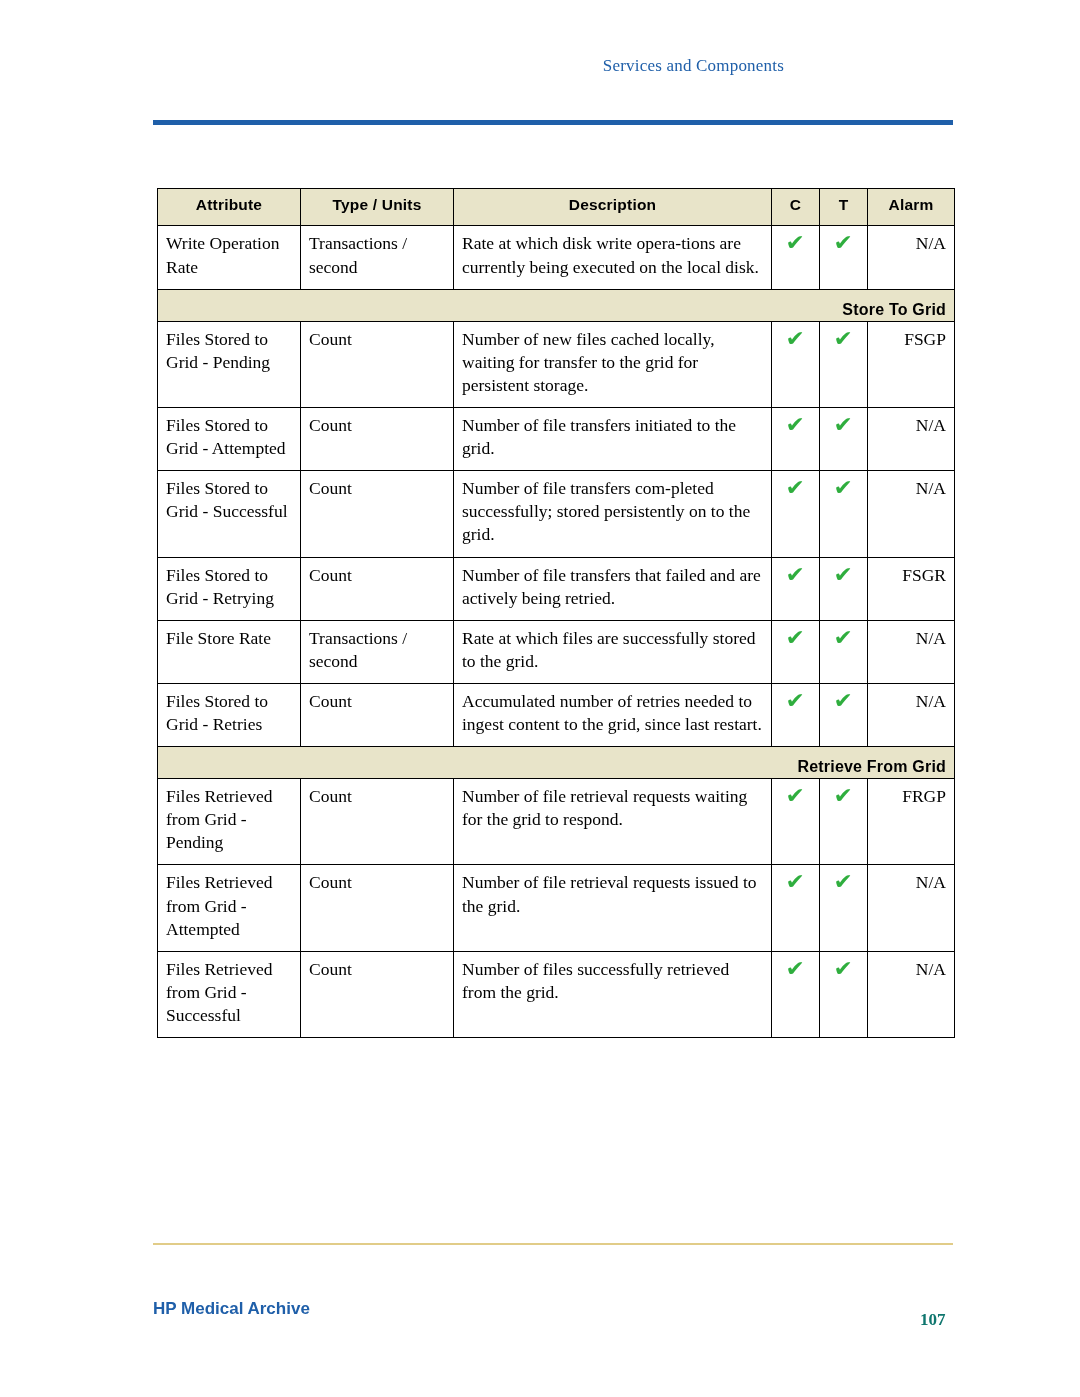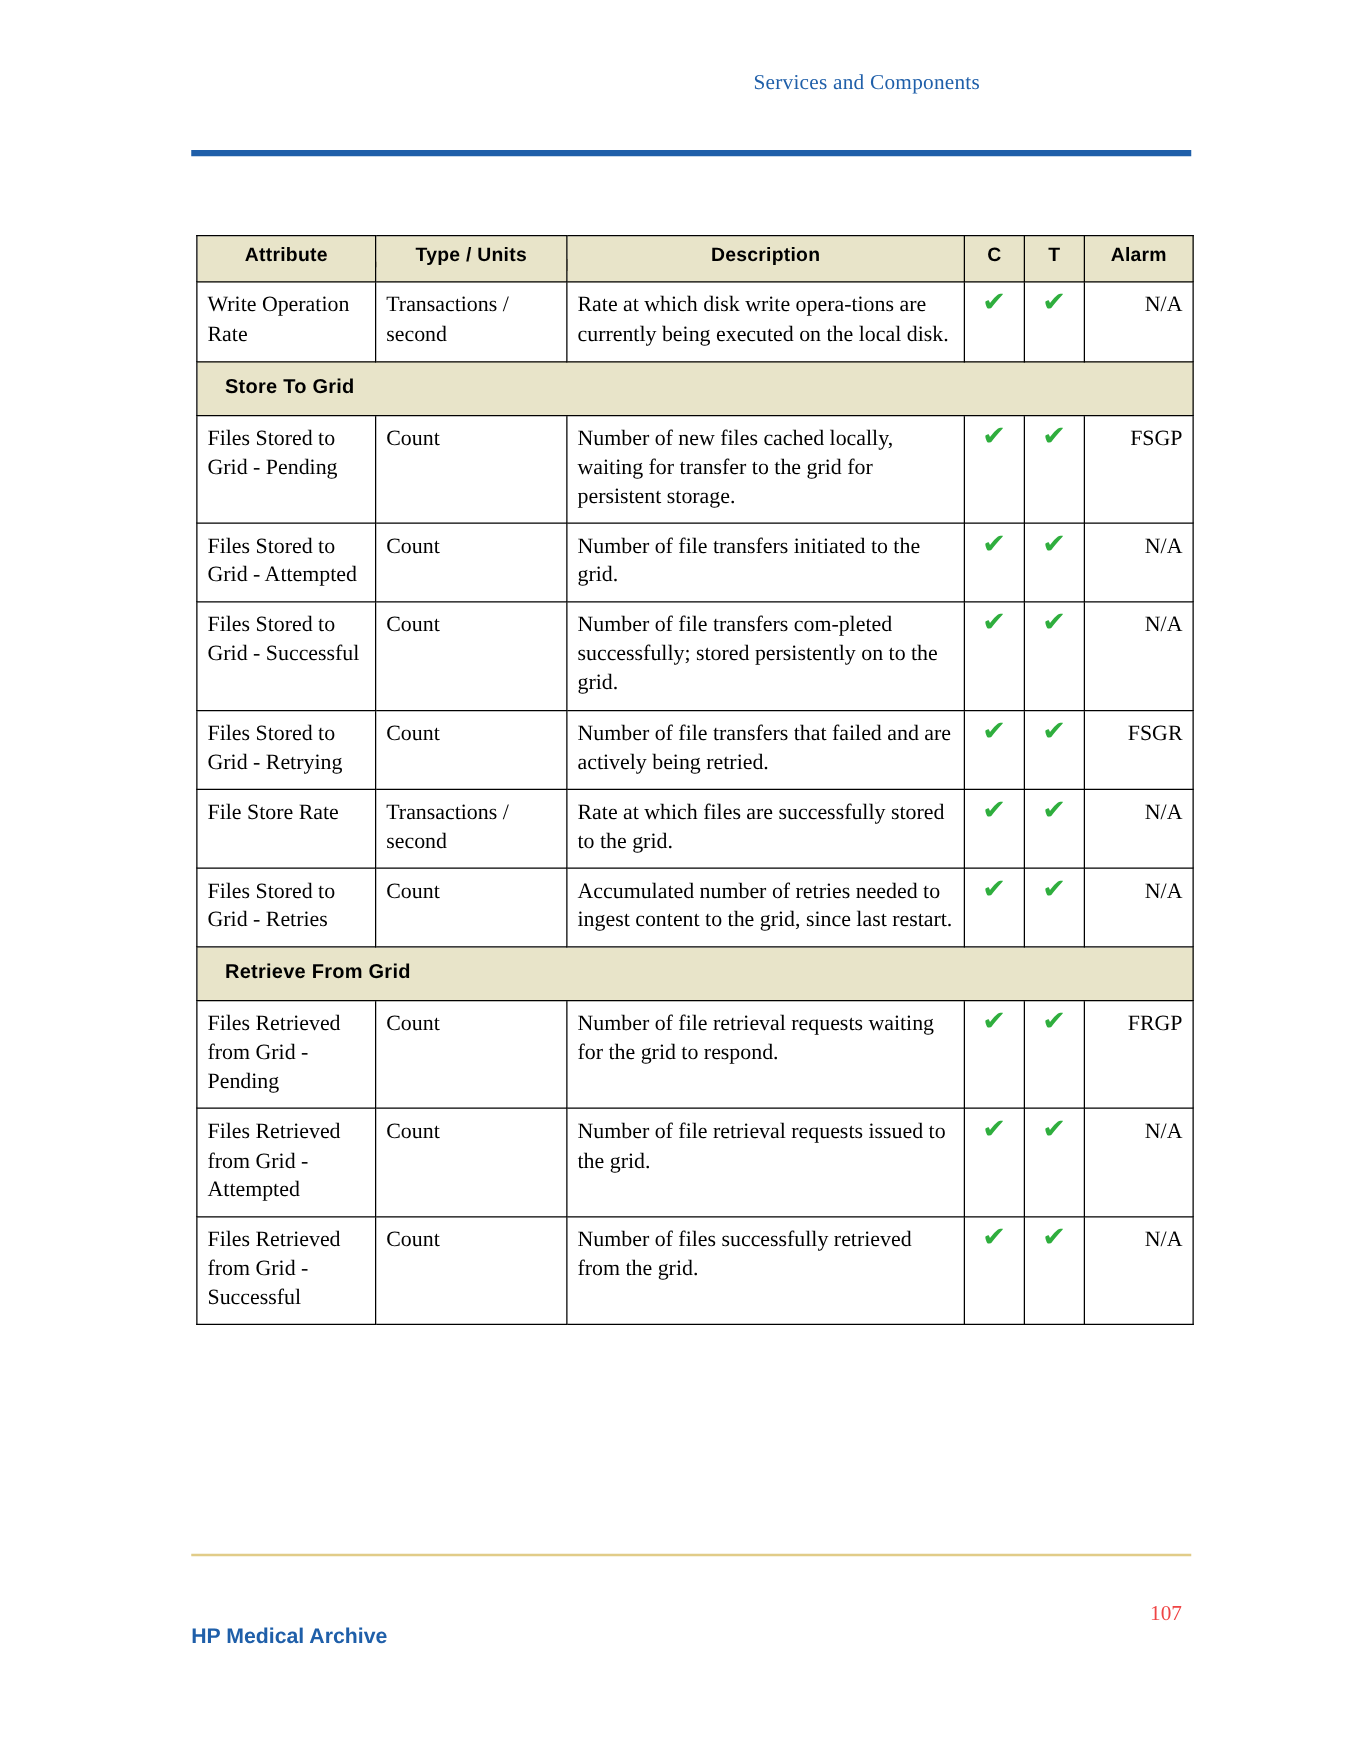--- a/index.html
+++ b/index.html
@@ -101,22 +101,23 @@
     line-height: 1;
     font-weight: bold;
     display: inline-block;
     transform: scaleX(1.05);
   }
   tr.section td {
     background: #e8e4c9;
     font-family: "Liberation Sans", sans-serif;
     font-weight: bold;
     font-size: 16px;
-    padding: 9px 8px 12px 22px;
-    letter-spacing: 0.2px;
+    padding: 9px 8px 1px 22px;
+    letter-spacing: 0.2px;
+    text-align: right;
   }
   
   .footer-rule {
     position: absolute;
     left: 153px;
     top: 1243px;
     width: 800px;
     height: 2px;
     background: #c9a227;
     opacity: .55;
@@ -126,24 +127,25 @@
     left: 153px;
     top: 1299px;
     font-family: "Liberation Sans", sans-serif;
     font-size: 17px;
     font-weight: bold;
     color: #1f5fa9;
   }
   .footer-right {
     position: absolute;
     left: 920px;
-    top: 1281px;
+    top: 1310px;
     font-family: "Liberation Serif", serif;
     font-size: 17px;
-    color: #ef4444;
+    color: #0f766e;
+    font-weight: bold;
   }
 </style>
 </head>
 <body>
 
 <div class="page">
 
   <div class="running-head">Services and Components</div>
 
   <div class="top-rule"></div>

